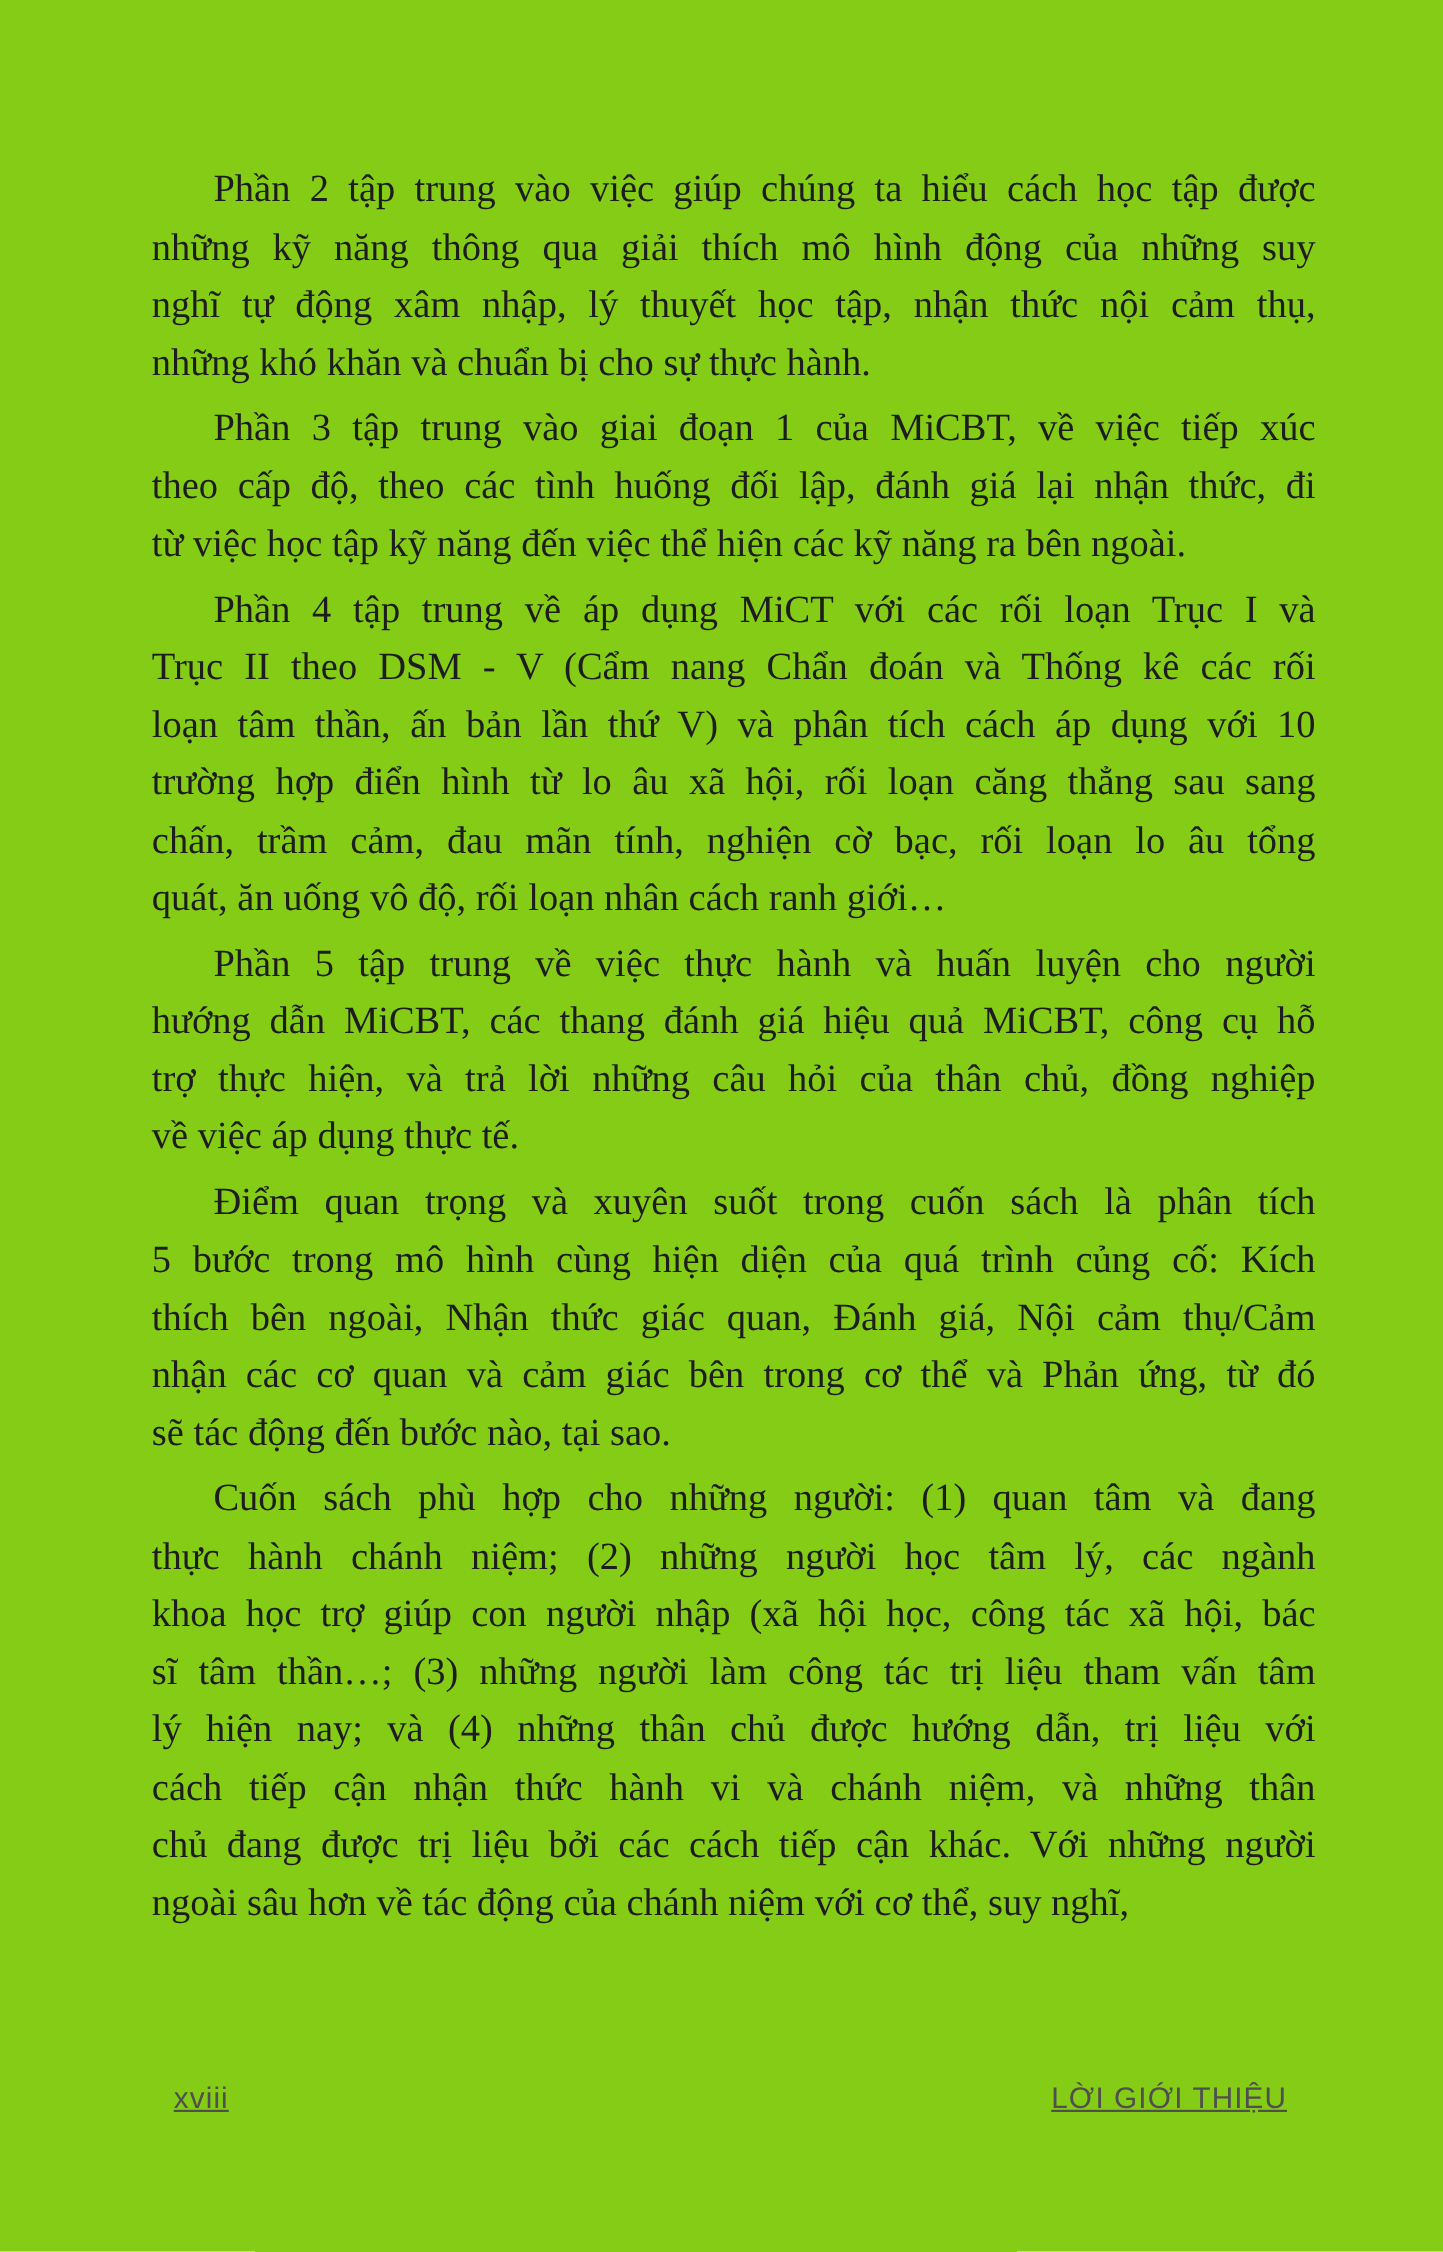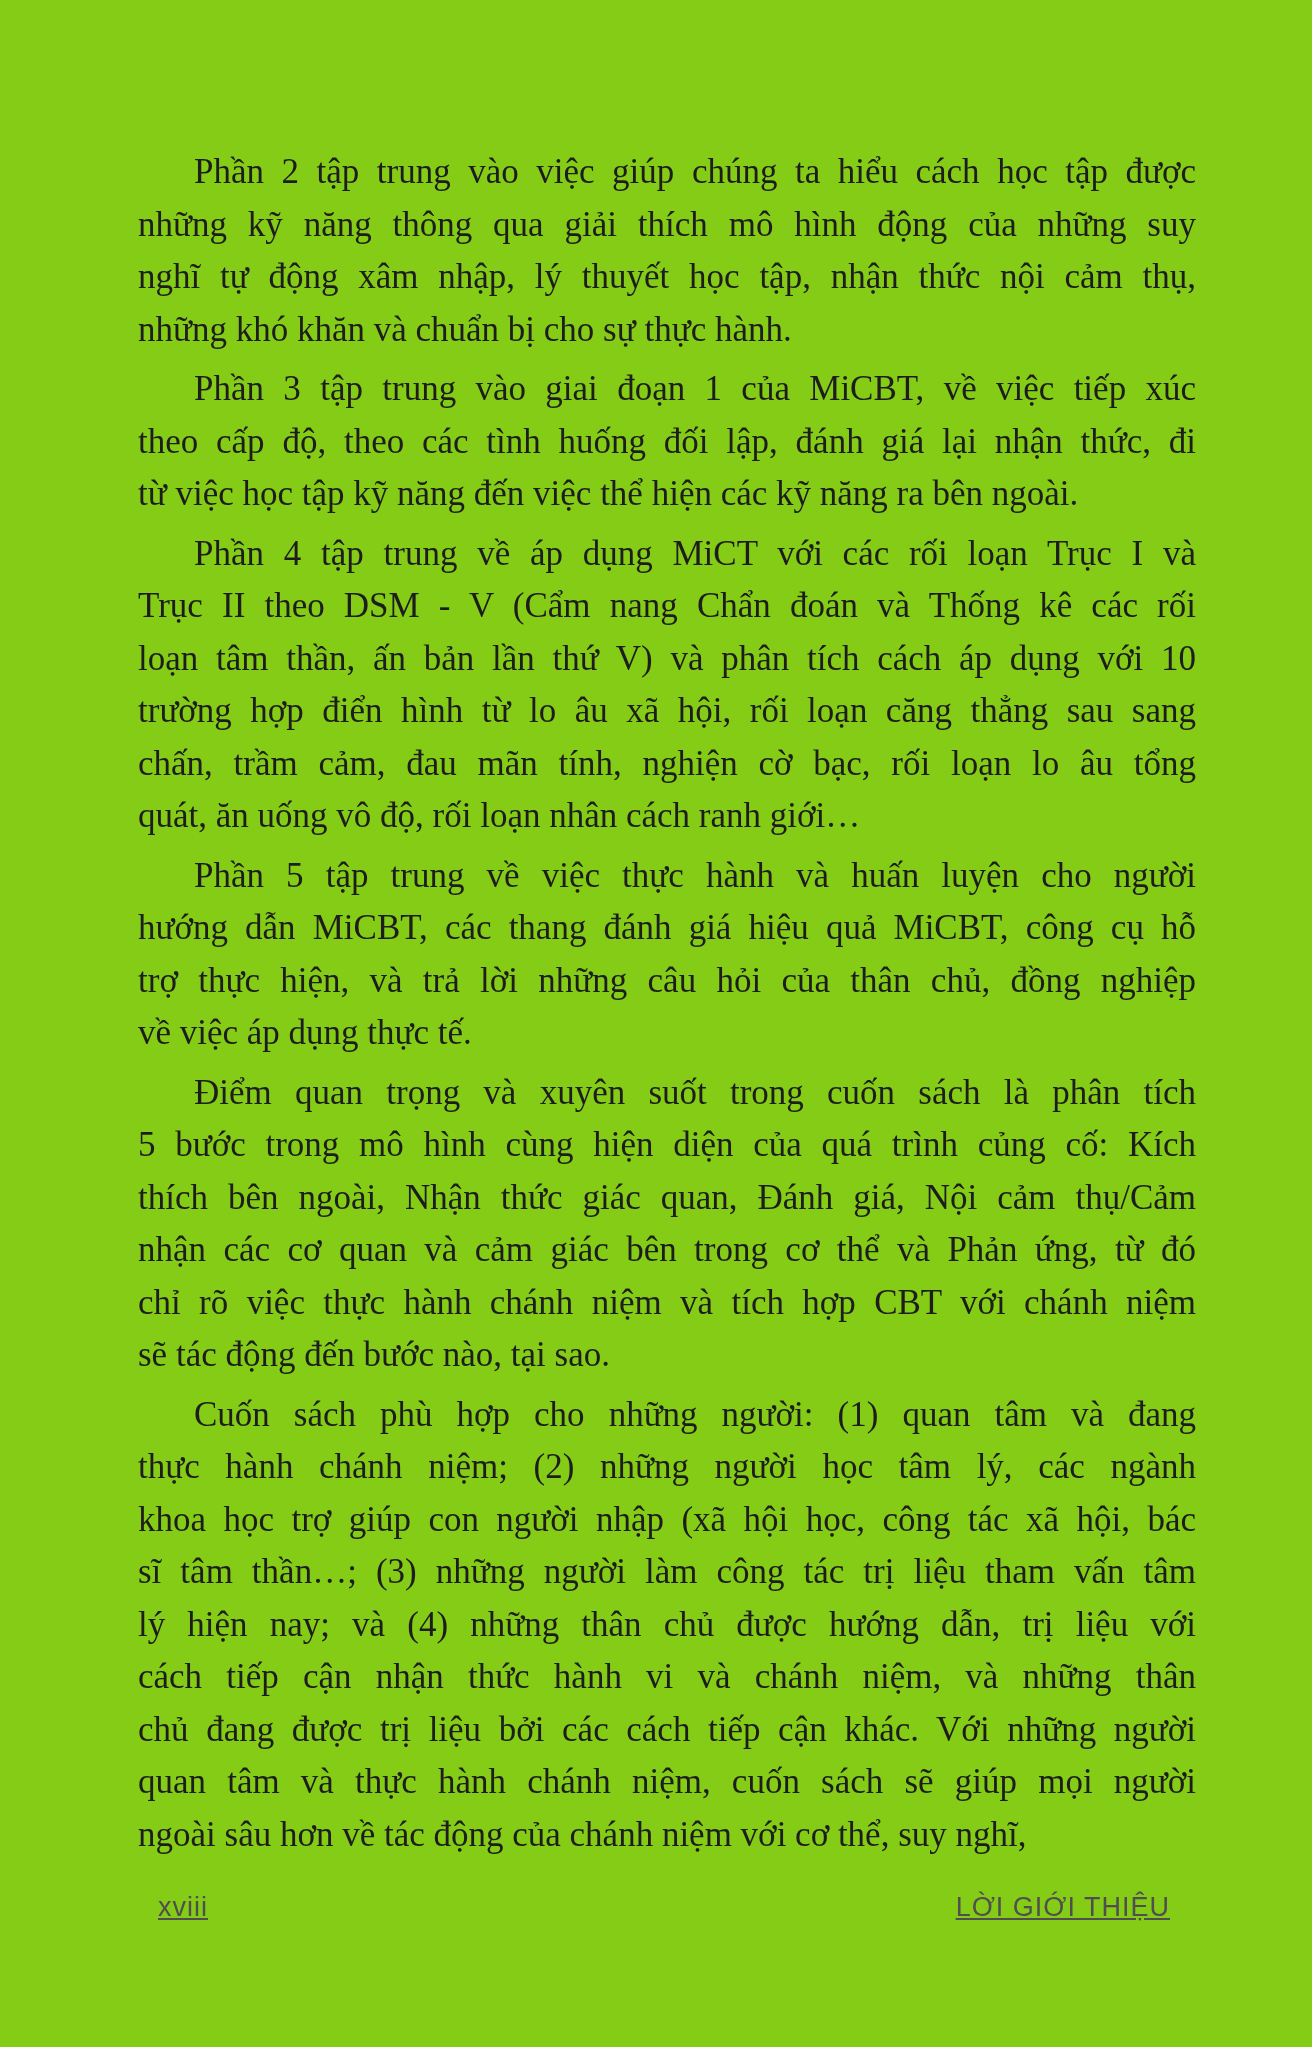--- a/index.html
+++ b/index.html
@@ -87,32 +87,30 @@
         <div class="line indent">Phần 5 tập trung về việc thực hành và huấn luyện cho người</div>
         <div class="line">hướng dẫn MiCBT, các thang đánh giá hiệu quả MiCBT, công cụ hỗ</div>
         <div class="line">trợ thực hiện, và trả lời những câu hỏi của thân chủ, đồng nghiệp</div>
         <div class="line last">về việc áp dụng thực tế.</div>
       </div>
       <div class="paragraph">
         <div class="line indent">Điểm quan trọng và xuyên suốt trong cuốn sách là phân tích</div>
         <div class="line">5 bước trong mô hình cùng hiện diện của quá trình củng cố: Kích</div>
         <div class="line">thích bên ngoài, Nhận thức giác quan, Đánh giá, Nội cảm thụ/Cảm</div>
         <div class="line">nhận các cơ quan và cảm giác bên trong cơ thể và Phản ứng, từ đó</div>
-        <div class="line">chỉ rõ việc thực hành chánh niệm và tích hợp CBT với chánh niệm</div>
         <div class="line last">sẽ tác động đến bước nào, tại sao.</div>
       </div>
       <div class="paragraph">
         <div class="line indent">Cuốn sách phù hợp cho những người: (1) quan tâm và đang</div>
         <div class="line">thực hành chánh niệm; (2) những người học tâm lý, các ngành</div>
         <div class="line">khoa học trợ giúp con người nhập (xã hội học, công tác xã hội, bác</div>
         <div class="line">sĩ tâm thần…; (3) những người làm công tác trị liệu tham vấn tâm</div>
         <div class="line">lý hiện nay; và (4) những thân chủ được hướng dẫn, trị liệu với</div>
         <div class="line">cách tiếp cận nhận thức hành vi và chánh niệm, và những thân</div>
         <div class="line">chủ đang được trị liệu bởi các cách tiếp cận khác. Với những người</div>
-        <div class="line">quan tâm và thực hành chánh niệm, cuốn sách sẽ giúp mọi người</div>
         <div class="line last">ngoài sâu hơn về tác động của chánh niệm với cơ thể, suy nghĩ,</div>
       </div>
     </div>
   <div class="footer">
     <span class="page-number">xviii</span>
     <span class="section-title">LỜI GIỚI THIỆU</span>
   </div>
 </div>
 
 </body></html>

